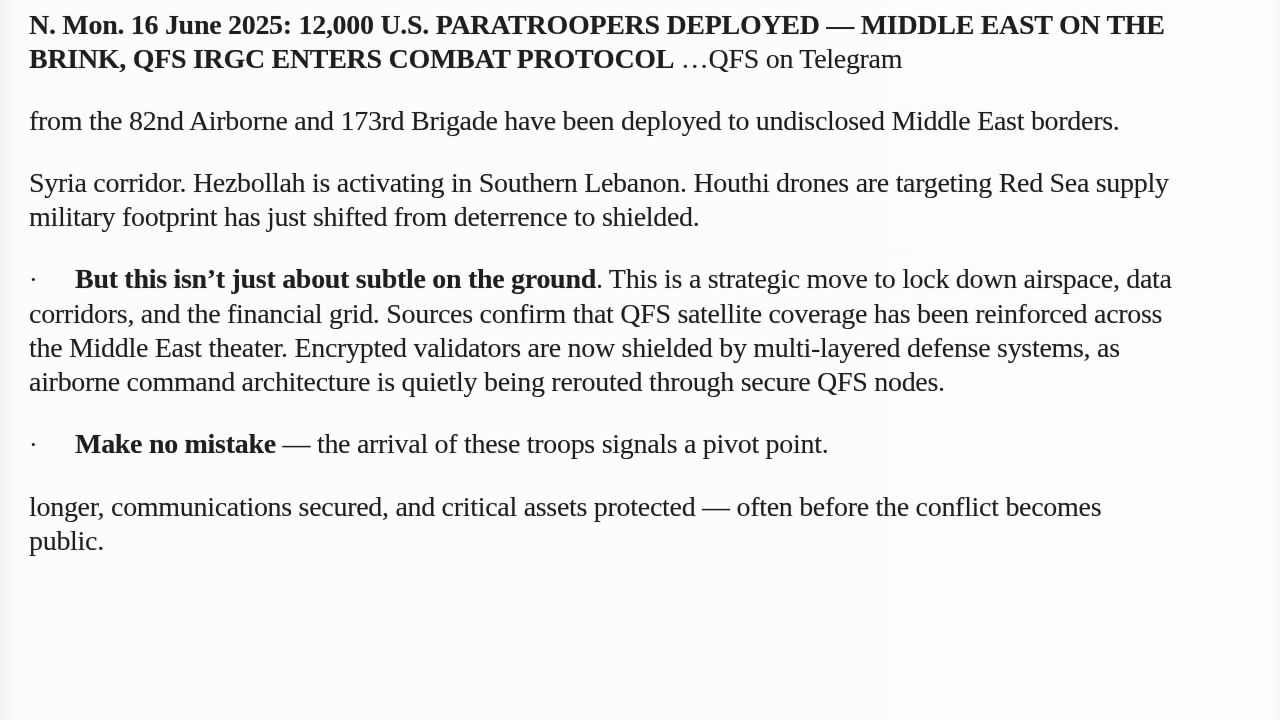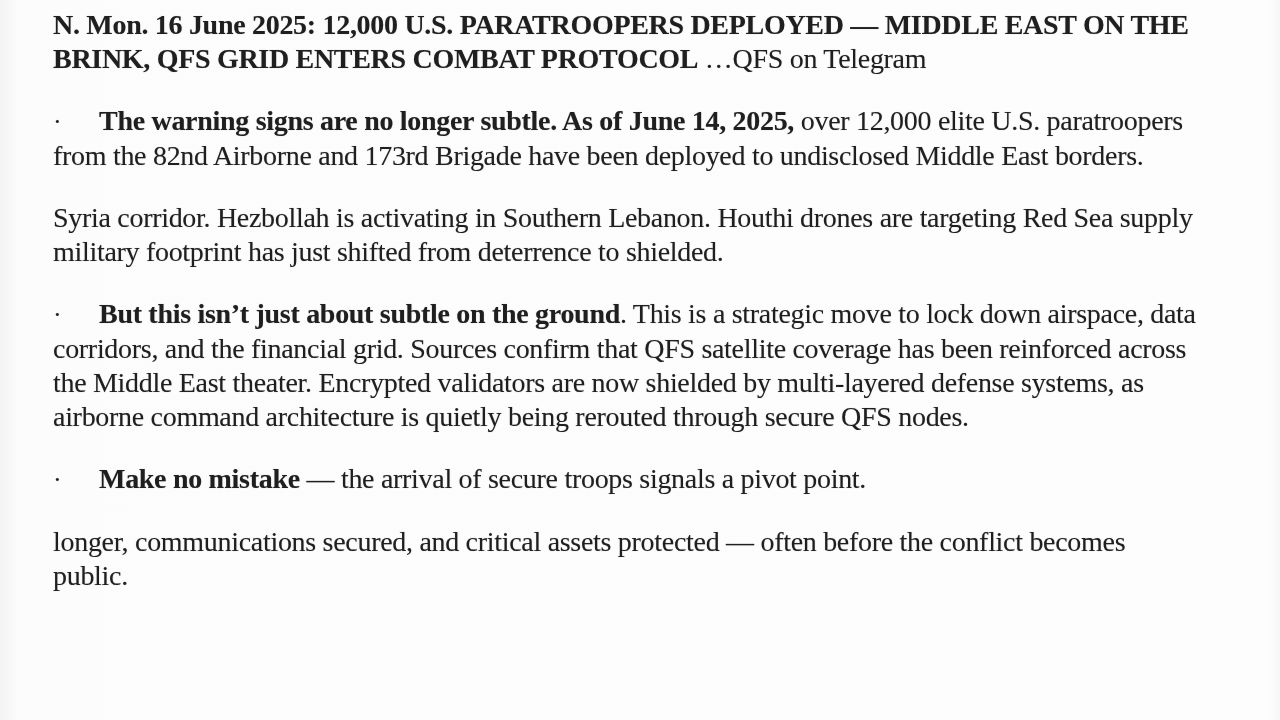--- a/index.html
+++ b/index.html
@@ -12,21 +12,21 @@
   }
   body {
     font-family: "Liberation Serif", "DejaVu Serif", serif;
     color: #1f1f1f;
     background: linear-gradient(to right, #f3f3f3 0px, #fcfcfc 18px, #fdfdfd calc(100% - 10px), #f6f6f6 100%);
   }
   .page {
     box-sizing: border-box;
     width: 1280px;
     height: 604px;
-    padding: 8px 26px 0 53px;
+    padding: 8px 26px 0 29px;
   }
   .content {
     width: 1201px;
   }
   .line {
     display: block;
     white-space: nowrap;
     font-size: 28px;
     line-height: 34px;
     letter-spacing: -0.3px;
@@ -46,40 +46,39 @@
   .rest { font-weight: normal; }
 </style>
 </head>
 <body>
 
 <div class="page">
   <div class="content">
 
     <h1 class="title">
       <span class="line"><span>N. Mon. 16 June 2025: 12,000 U.S. PARATROOPERS DEPLOYED — MIDDLE EAST ON THE</span></span>
-      <span class="line"><span>BRINK, QFS GRID ENTERS COMBAT PROTOCOL</span><span class="regular"> …QFS on Telegram</span></span>
+      <span class="line"><span>BRINK, QFS IRGC ENTERS COMBAT PROTOCOL</span><span class="regular"> …QFS on Telegram</span></span>
     </h1>
 
     <div id="paragraphs">
         <p class="para">
-          <span class="line first-line"><span class="bullet">·</span><span class="lead">The warning signs are no longer subtle. As of June 14, 2025,</span><span class="rest"> over 12,000 elite U.S. paratroopers</span></span>
           <span class="line">from the 82nd Airborne and 173rd Brigade have been deployed to undisclosed Middle East borders.</span>
         </p>
         <p class="para">
           <span class="line">Syria corridor. Hezbollah is activating in Southern Lebanon. Houthi drones are targeting Red Sea supply</span>
           <span class="line">military footprint has just shifted from deterrence to shielded.</span>
         </p>
         <p class="para">
           <span class="line first-line"><span class="bullet">·</span><span class="lead">But this isn’t just about subtle on the ground</span><span class="rest">. This is a strategic move to lock down airspace, data</span></span>
           <span class="line">corridors, and the financial grid. Sources confirm that QFS satellite coverage has been reinforced across</span>
           <span class="line">the Middle East theater. Encrypted validators are now shielded by multi-layered defense systems, as</span>
           <span class="line">airborne command architecture is quietly being rerouted through secure QFS nodes.</span>
         </p>
         <p class="para">
-          <span class="line first-line"><span class="bullet">·</span><span class="lead">Make no mistake</span><span class="rest"> — the arrival of secure troops signals a pivot point.</span></span>
+          <span class="line first-line"><span class="bullet">·</span><span class="lead">Make no mistake</span><span class="rest"> — the arrival of these troops signals a pivot point.</span></span>
         </p>
         <p class="para">
           <span class="line">longer, communications secured, and critical assets protected — often before the conflict becomes</span>
           <span class="line">public.</span>
         </p>
       </div>
 
   </div>
 </div>
 

